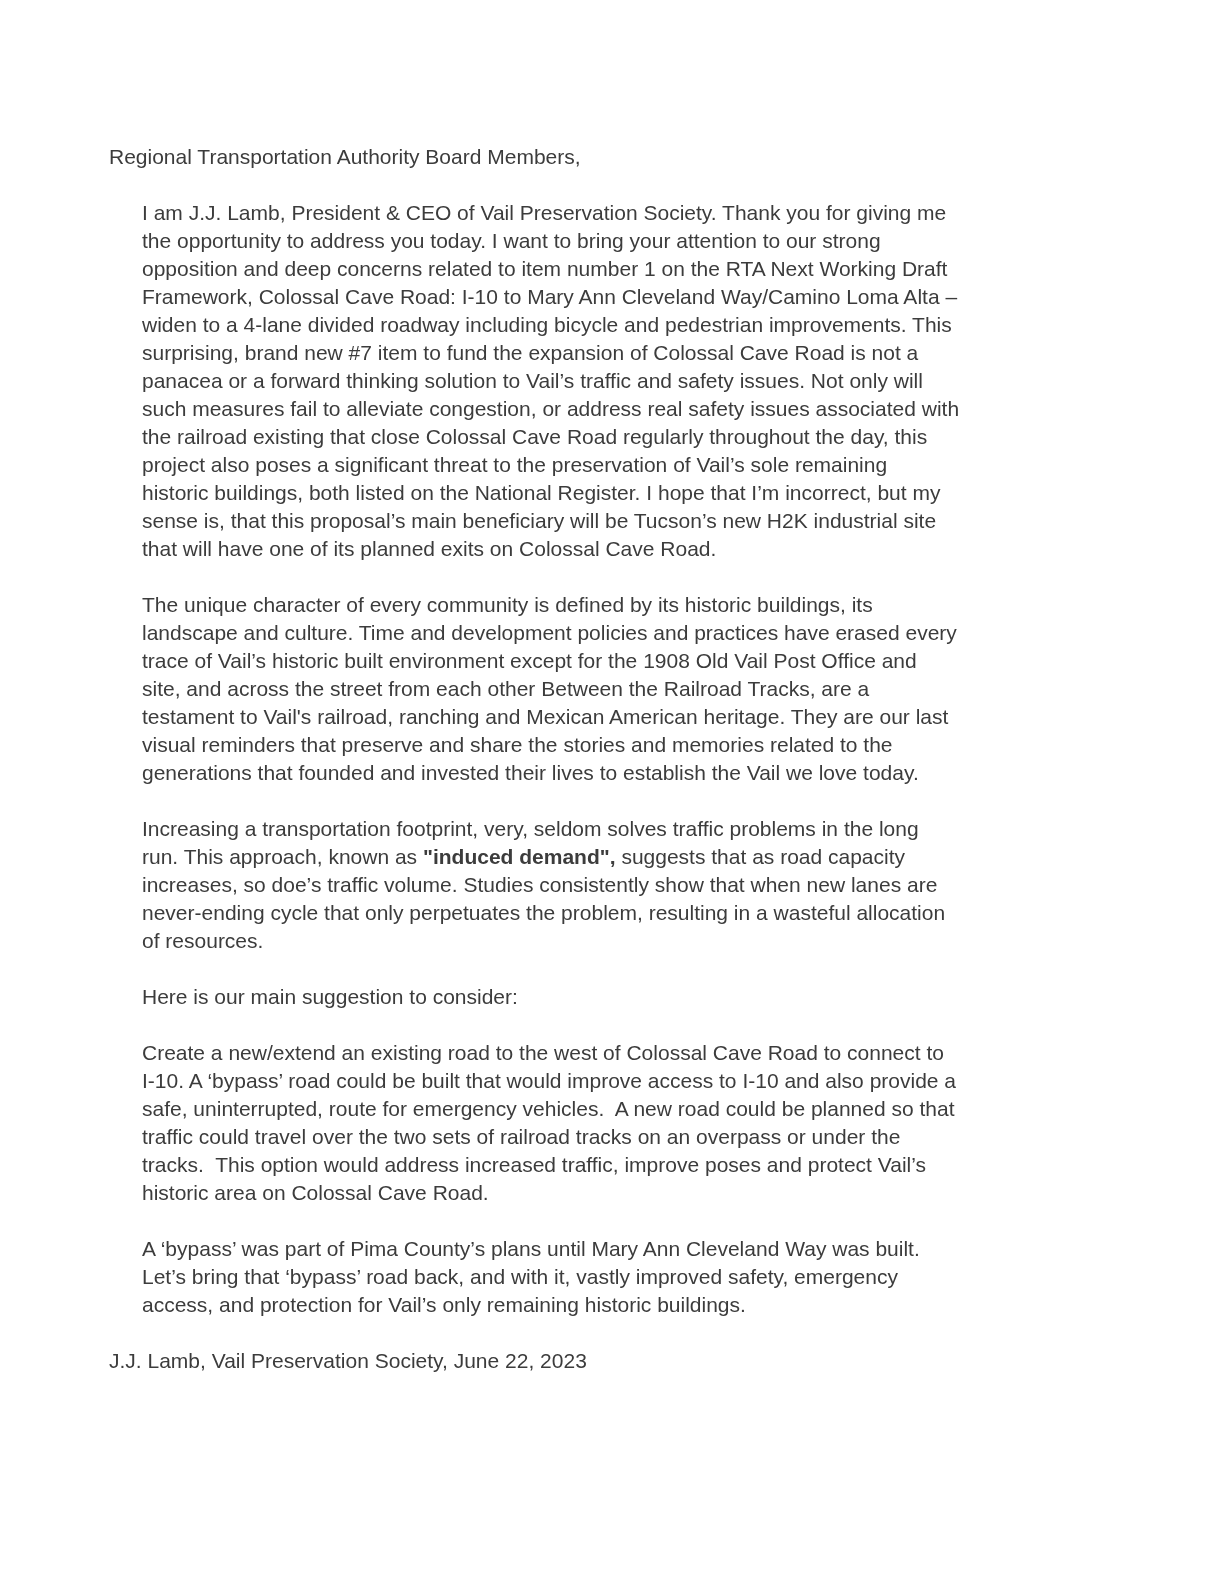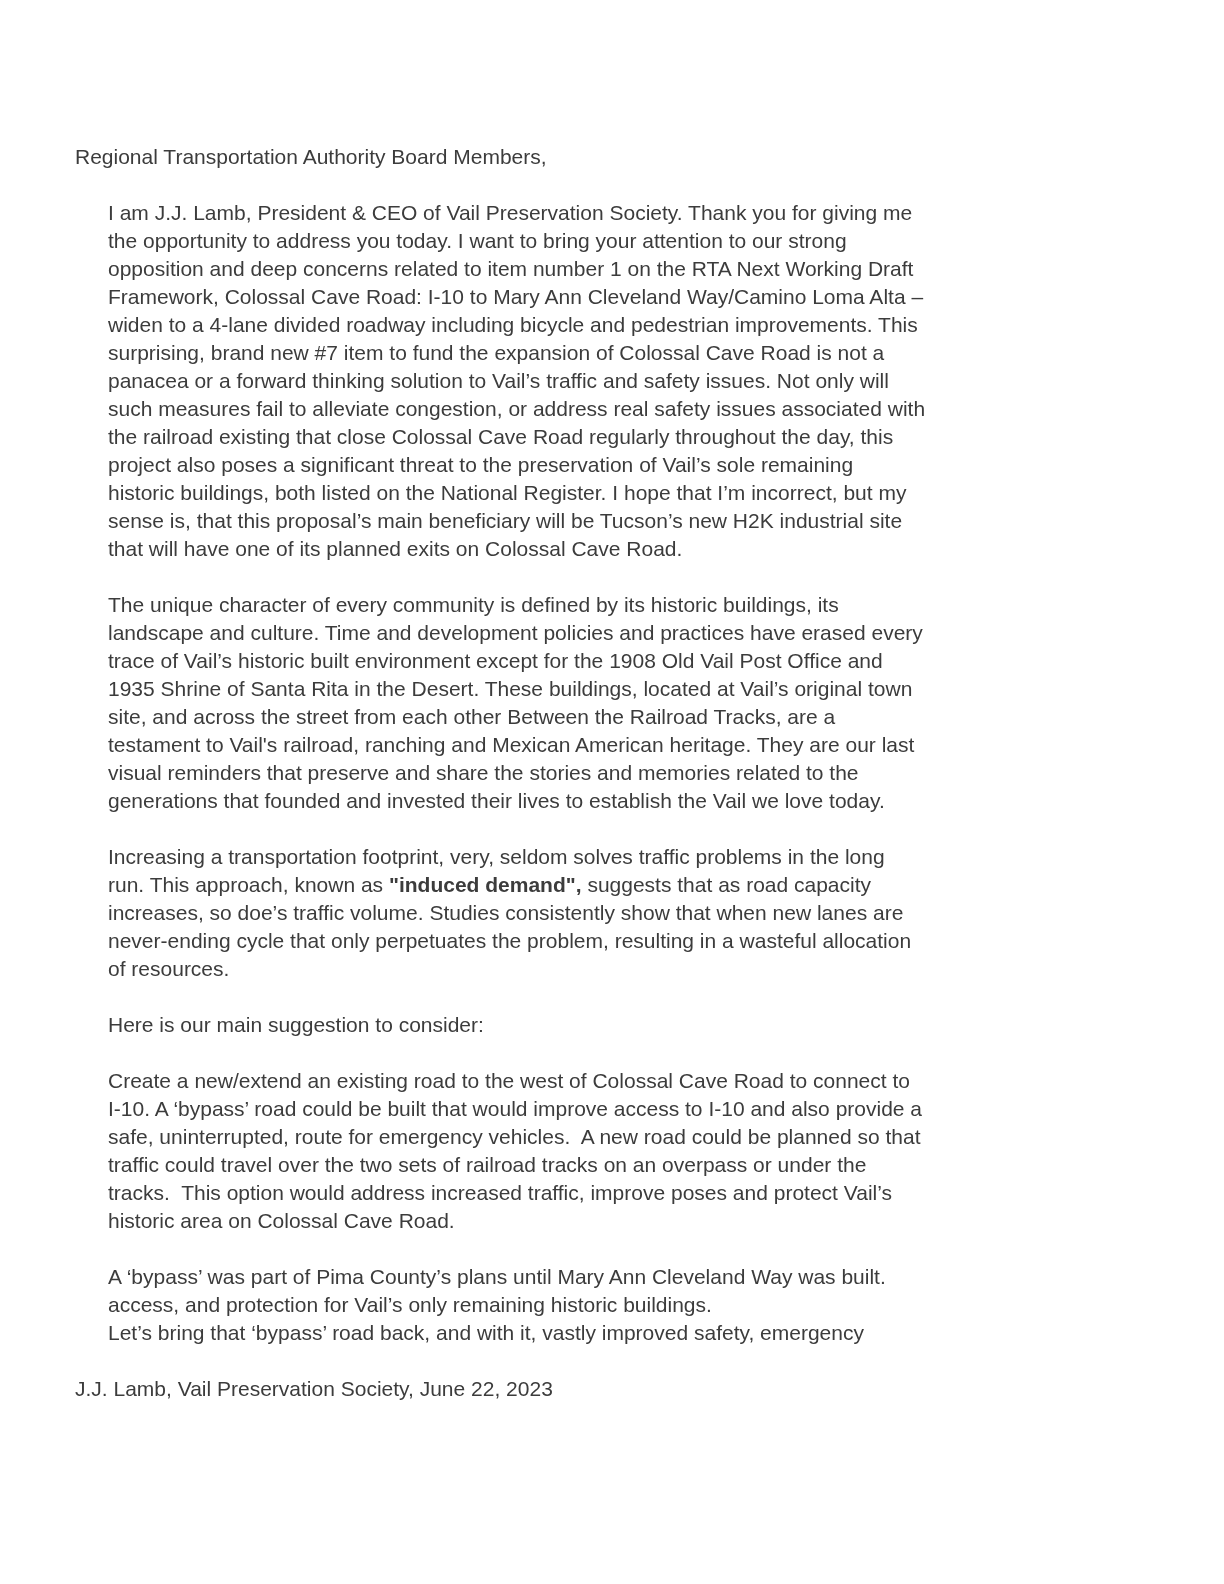--- a/index.html
+++ b/index.html
@@ -6,21 +6,21 @@
     margin: 0;
     padding: 0;
     background: #ffffff;
   }
   .page {
     position: relative;
     width: 1224px;
     height: 1584px;
     background: #ffffff;
     box-sizing: border-box;
-    padding: 143px 144px 0 75px;
+    padding: 143px 144px 0 109px;
     overflow: hidden;
     font-family: "Liberation Sans", "DejaVu Sans", sans-serif;
     font-size: 21px;
     line-height: 28px;
     color: #3c3c3c;
   }
   .line {
     white-space: pre;      
     height: 28px;
   }
@@ -54,21 +54,20 @@
         <div class="line"><span>the railroad existing that close Colossal Cave Road regularly throughout the day, this</span></div>
         <div class="line"><span>project also poses a significant threat to the preservation of Vail’s sole remaining</span></div>
         <div class="line"><span>historic buildings, both listed on the National Register. I hope that I’m incorrect, but my</span></div>
         <div class="line"><span>sense is, that this proposal’s main beneficiary will be Tucson’s new H2K industrial site</span></div>
         <div class="line"><span>that will have one of its planned exits on Colossal Cave Road.</span></div>
       </div>
       <div class="paragraph">
         <div class="line"><span>The unique character of every community is defined by its historic buildings, its</span></div>
         <div class="line"><span>landscape and culture. Time and development policies and practices have erased every</span></div>
         <div class="line"><span>trace of Vail’s historic built environment except for the 1908 Old Vail Post Office and</span></div>
-        <div class="line"><span>1935 Shrine of Santa Rita in the Desert. These buildings, located at Vail’s original town</span></div>
         <div class="line"><span>site, and across the street from each other Between the Railroad Tracks, are a</span></div>
         <div class="line"><span>testament to Vail's railroad, ranching and Mexican American heritage. They are our last</span></div>
         <div class="line"><span>visual reminders that preserve and share the stories and memories related to the</span></div>
         <div class="line"><span>generations that founded and invested their lives to establish the Vail we love today.</span></div>
       </div>
       <div class="paragraph">
         <div class="line"><span>Increasing a transportation footprint, very, seldom solves traffic problems in the long</span></div>
         <div class="line"><span>run. This approach, known as </span><span class="bold">"induced demand",</span><span> suggests that as road capacity</span></div>
         <div class="line"><span>increases, so doe’s traffic volume. Studies consistently show that when new lanes are</span></div>
         <div class="line"><span>never-ending cycle that only perpetuates the problem, resulting in a wasteful allocation</span></div>
@@ -80,19 +79,19 @@
       <div class="paragraph">
         <div class="line"><span>Create a new/extend an existing road to the west of Colossal Cave Road to connect to</span></div>
         <div class="line"><span>I-10. A ‘bypass’ road could be built that would improve access to I-10 and also provide a</span></div>
         <div class="line"><span>safe, uninterrupted, route for emergency vehicles.  A new road could be planned so that</span></div>
         <div class="line"><span>traffic could travel over the two sets of railroad tracks on an overpass or under the</span></div>
         <div class="line"><span>tracks.  This option would address increased traffic, improve poses and protect Vail’s</span></div>
         <div class="line"><span>historic area on Colossal Cave Road.</span></div>
       </div>
       <div class="paragraph">
         <div class="line"><span>A ‘bypass’ was part of Pima County’s plans until Mary Ann Cleveland Way was built.</span></div>
+        <div class="line"><span>Let’s bring that ‘bypass’ road back, and with it, vastly improved safety, emergency</span></div>
         <div class="line"><span>access, and protection for Vail’s only remaining historic buildings.</span></div>
-        <div class="line"><span>Let’s bring that ‘bypass’ road back, and with it, vastly improved safety, emergency</span></div>
       </div>
     </div>
 
   <div class="line signature">J.J. Lamb, Vail Preservation Society, June 22, 2023</div>
 </div>
 
 </body></html>

